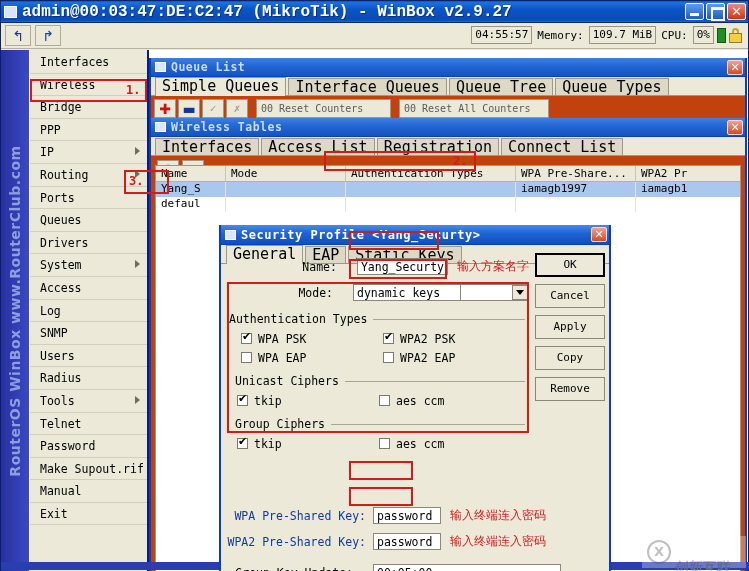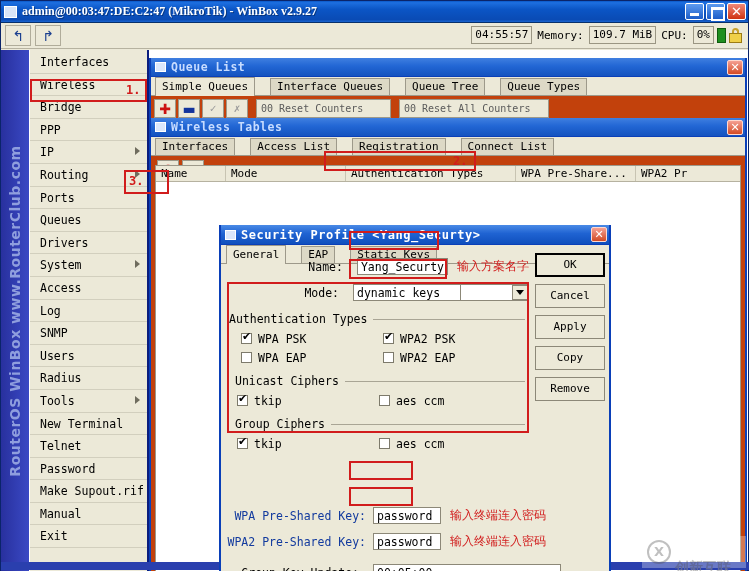--- a/index.html
+++ b/index.html
@@ -22,22 +22,22 @@
     height:22px;
     background:linear-gradient(to bottom,#0a58c8 0%,#1d6fe0 8%,#0b55c5 40%,#0a4bb5 88%,#1a64cf 100%);
     display:flex; align-items:center; padding:0 2px 0 3px;
     border-bottom:1px solid #07306b;
   }
   .title-icon {
     width:13px; height:12px; background:#d8e4f8; border:1px solid #ffffff;
     margin-right:5px; flex:none;
   }
   .title-text {
-    color:#ffffff; font-size:12px; font-weight:bold; white-space:nowrap;
-    font-family:Liberation Serif, serif;
+    color:#ffffff; font-size:16px; font-weight:bold; white-space:nowrap;
+    font-family:Liberation Mono, monospace;
     text-shadow:1px 1px 0 rgba(0,0,0,.35);
     flex:1; overflow:hidden;
   }
   .win-btns { display:flex; gap:2px; }
   .win-btn {
     width:19px; height:17px; border:1px solid #ffffff;
     background:linear-gradient(to bottom,#5e9bef,#1c5dc8);
     position:relative; border-radius:2px;
   }
   .win-btn.close { background:linear-gradient(to bottom,#f08878,#cf3311); }
@@ -130,23 +130,23 @@
   .win-x {
     width:16px; height:15px; background:linear-gradient(to bottom,#f5a093,#d24a24);
     border:1px solid #ffd9d0; border-radius:2px; color:#fff; font-size:11px; font-weight:bold;
     text-align:center; line-height:13px; font-family:"DejaVu Sans", sans-serif;
   }
 
   
   .tabrow { display:flex; align-items:flex-end; height:19px; padding-left:4px; background:#ece9d8;
     border-bottom:1px solid #9d998a; }
   .tab {
-    height:17px; line-height:16px; padding:0 6px; margin-right:15px;
+    height:17px; line-height:16px; padding:0 6px; margin-right:2px;
     background:#ddd9c6; border:1px solid #9d998a; border-bottom:none;
-    font-size:11px; color:#000; white-space:nowrap;
+    font-size:15px; color:#000; white-space:nowrap;
     font-family:"DejaVu Sans Mono", monospace;
   }
   .tab.active { background:#ece9d8; height:19px; line-height:17px; position:relative; top:1px; }
 
   
   #queuelist { left:148px; top:8px; width:598px; height:75px; }
   .ql-toolbar { display:flex; align-items:center; gap:2px; padding:3px 3px 0 3px; }
   .tool-sq { width:22px; height:19px; border:1px solid #9d998a; background:#ece9d8;
     display:flex; align-items:center; justify-content:center; }
   .tool-wide { height:19px; border:1px solid #9d998a; background:#ece9d8; padding:0 4px;
@@ -184,21 +184,21 @@
   .dlg-left { position:absolute; left:0; top:0; width:308px; bottom:0; padding:4px 0 0 4px; }
   .dlg-right { position:absolute; right:4px; top:8px; width:70px; display:flex; flex-direction:column; gap:7px; }
   .dlg-btn {
     height:24px; border:1px solid #8c8878; background:#ece9d8;
     font-size:11px; text-align:center; line-height:22px; color:#000;
     font-family:"DejaVu Sans Mono", monospace;
   }
   .dlg-btn.default { border:2px solid #000000; line-height:20px; }
 
   .form-row { display:flex; align-items:center; margin-top:9px; }
-  .form-lbl { width:152px; text-align:right; padding-right:14px; font-size:11.5px;
+  .form-lbl { width:152px; text-align:right; padding-right:20px; font-size:11.5px;
     font-family:"DejaVu Sans Mono", monospace; }
   .inp {
     border:1px solid #8c8878; background:#ffffff; height:17px; line-height:16px;
     padding:0 3px; font-size:11.5px; font-family:"DejaVu Sans Mono", monospace;
   }
   .inp.name { width:98px; }
   .inp.mode { width:108px; }
   .combo-wrap { display:flex; }
   .combo-rest { width:68px; height:17px; border:1px solid #8c8878; border-left:none;
     background:#fff; position:relative; }
@@ -297,21 +297,20 @@
           <div class="menu-item"><span>Ports</span></div>
           <div class="menu-item"><span>Queues</span></div>
           <div class="menu-item"><span>Drivers</span></div>
           <div class="menu-item"><span>System</span><span class="arrow"></span></div>
           <div class="menu-item"><span>Access</span></div>
           <div class="menu-item"><span>Log</span></div>
           <div class="menu-item"><span>SNMP</span></div>
           <div class="menu-item"><span>Users</span></div>
           <div class="menu-item"><span>Radius</span></div>
           <div class="menu-item"><span>Tools</span><span class="arrow"></span></div>
-          <div class="menu-item"><span>New Terminal</span></div>
           <div class="menu-item"><span>Telnet</span></div>
           <div class="menu-item"><span>Password</span></div>
           <div class="menu-item"><span>Make Supout.rif</span></div>
           <div class="menu-item"><span>Manual</span></div>
           <div class="menu-item"><span>Exit</span></div>
         </div>
     </div>
 
     <div class="win" id="queuelist">
       <div class="win-title">
@@ -364,20 +363,36 @@
         </div>
       </div>
 
       <div class="wt-table">
         <div class="wt-head" id="wt-head">
             <div class="c-name">Name</div>
             <div class="c-mode">Mode</div>
             <div class="c-auth">Authentication Types</div>
             <div class="c-wpa">WPA Pre-Share...</div>
             <div class="c-wpa2">WPA2 Pr</div>
+          </div>
+        <div id="wt-body">
+            <div class="wt-row sel">
+              <div class="c-name">Yang_S</div>
+              <div class="c-mode"></div>
+              <div class="c-auth"></div>
+              <div class="c-wpa">iamagb1997</div>
+              <div class="c-wpa2">iamagb1</div>
+            </div>
+            <div class="wt-row">
+              <div class="c-name">defaul</div>
+              <div class="c-mode"></div>
+              <div class="c-auth"></div>
+              <div class="c-wpa"></div>
+              <div class="c-wpa2"></div>
+            </div>
           </div>
       </div>
 
     </div>
 
     <div id="secprofile">
       <div class="win-title">
         <div class="ic"></div>
         <div class="tx">Security Profile &lt;Yang_Securty&gt;</div>
         <div class="win-x">✕</div>

